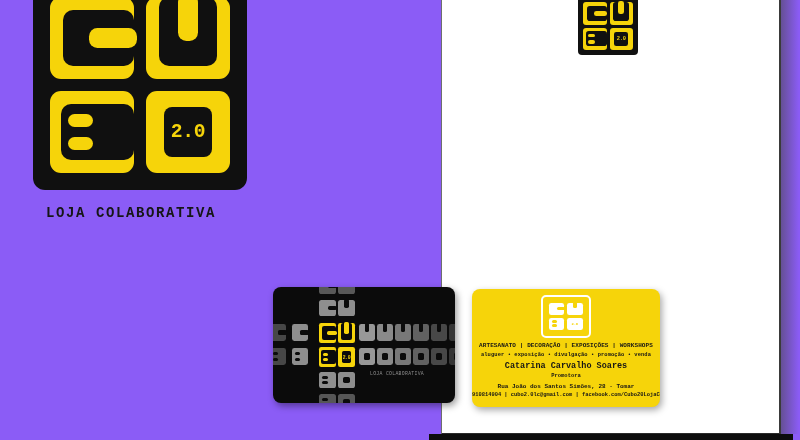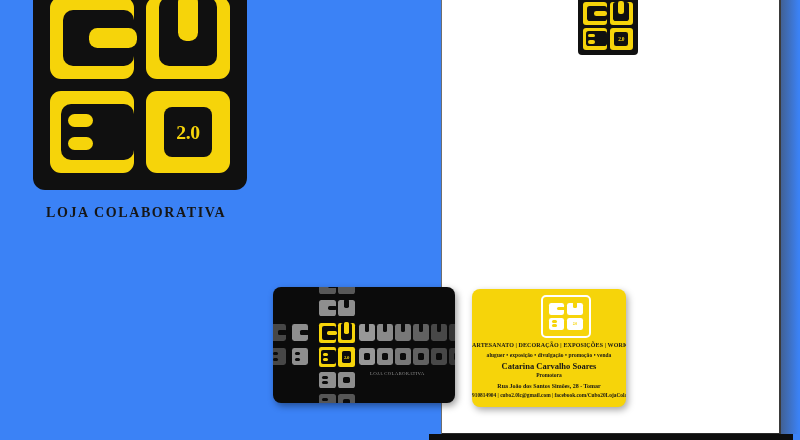--- a/index.html
+++ b/index.html
@@ -1,18 +1,18 @@
 <!DOCTYPE html>
 <html><head>
 <meta charset="utf-8">
 <style>
   html,body { margin:0; padding:0; background:#ffffff; }
   .stage {
     position:relative; width:800px; height:440px; overflow:hidden;
-    background:#3b82f6; font-family:Liberation Serif, serif;
+    background:#8b5cf6; font-family:Liberation Mono, monospace;
   }
   .abs { position:absolute; }
 
   
   .letterhead {
     position:absolute; left:441px; top:-8px; width:337px; height:441px;
     background:#ffffff;
     border-left:1px solid #6e6e6e;
     border-right:2px solid #3a3a3a;
     border-bottom:3px solid #2b2b2b;
@@ -37,21 +37,21 @@
   .card-black {
     position:absolute; left:273px; top:287px; width:182px; height:116px;
     background:#0b0b0b; border-radius:8px; overflow:hidden;
     box-shadow:2px 3px 7px rgba(0,0,0,0.40);
   }
   .card-black-tagline {
     position:absolute; left:97px; top:84px;
     font-size:4.8px; letter-spacing:0.3px; color:#8d8d8d; white-space:nowrap;
   }
   .card-yellow {
-    position:absolute; left:472px; top:289px; width:154px; height:118px;
+    position:absolute; left:472px; top:289px; width:188px; height:118px;
     background:#F6D40A; border-radius:8px; overflow:hidden;
     box-shadow:2px 3px 7px rgba(0,0,0,0.35);
   }
   .cy-line { position:absolute; left:0; right:0; text-align:center; color:#161616; white-space:nowrap; }
   .cy-cats     { top:53px;  font-size:6px;   font-weight:bold; letter-spacing:0.1px; }
   .cy-services { top:62.5px; font-size:5.4px; font-weight:bold; letter-spacing:0.1px; }
   .cy-name     { top:72px;  font-size:8.5px; font-weight:bold; }
   .cy-role     { top:83px;  font-size:5.5px; font-weight:bold; }
   .cy-address  { top:94px;  font-size:6px;   font-weight:bold; }
   .cy-contacts { top:102.5px; font-size:5.4px; font-weight:bold; }

